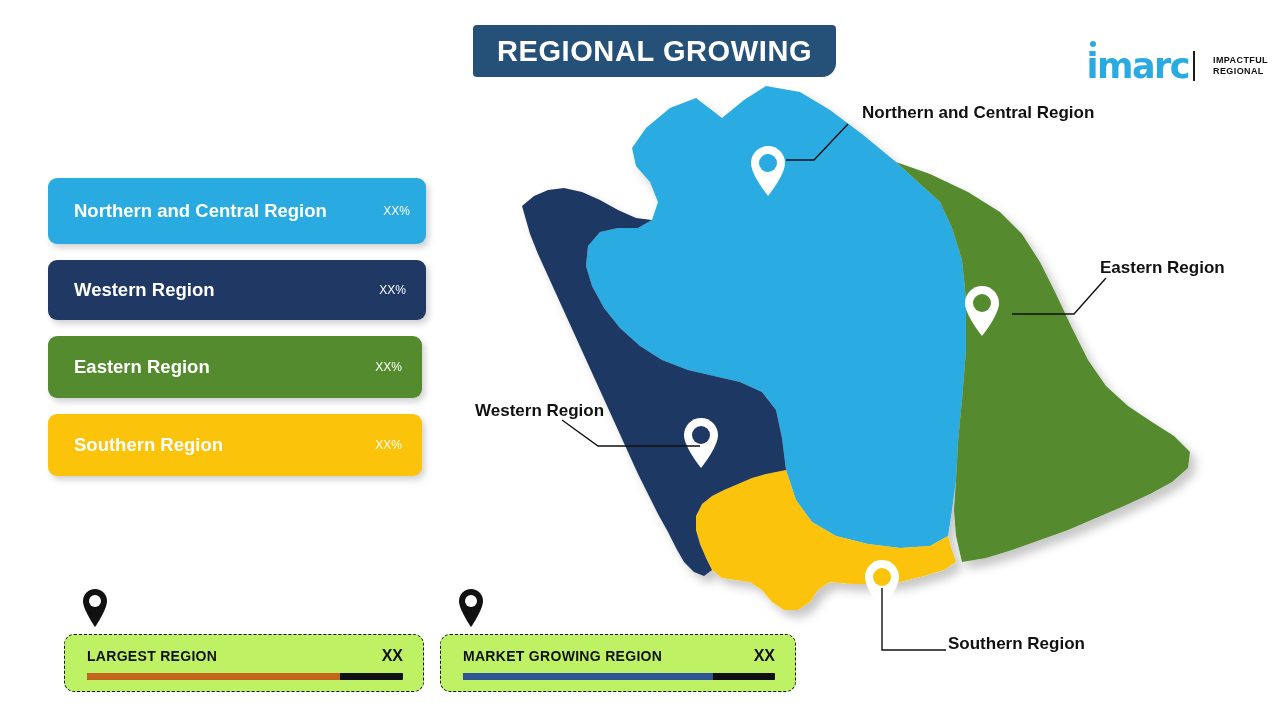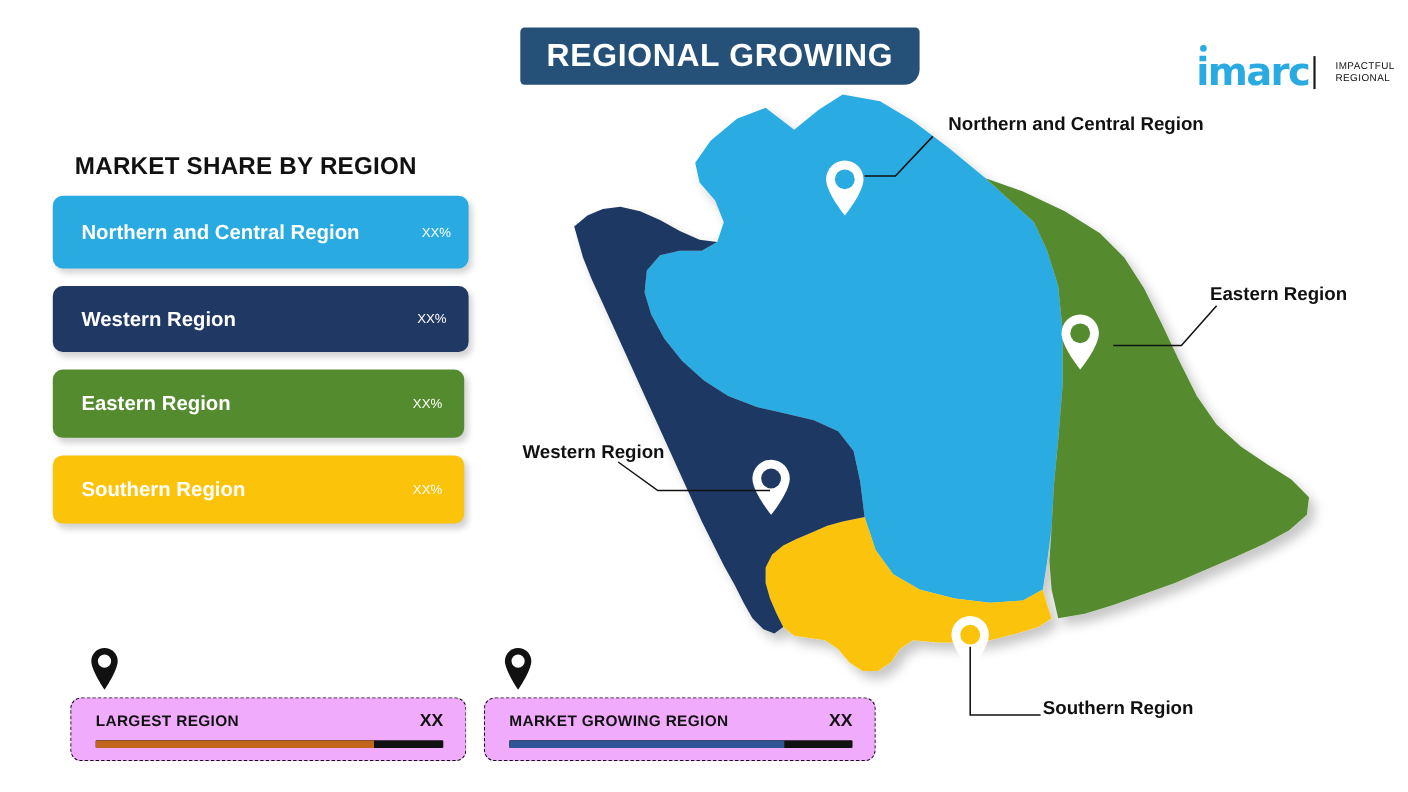--- a/index.html
+++ b/index.html
@@ -35,21 +35,21 @@
     color:#29ABE2;font-size:35px;font-weight:bold;
     letter-spacing:-1.5px;line-height:1;font-family:"DejaVu Sans", sans-serif;
   }
   .logo-dot{
     position:absolute;left:4px;top:-8px;width:6px;height:6px;border-radius:50%;
     background:#29ABE2;
   }
   .logo-divider{width:2px;height:30px;background:#1a1a1a;margin:0 6px 0 4px;}
   .logo-tag{display:flex;flex-direction:column;justify-content:center;}
   .logo-tag span{
-    color:#111;font-size:9px;font-weight:normal;letter-spacing:.4px;line-height:1.25;padding-left:12px;
+    color:#111;font-size:9px;font-weight:bold;letter-spacing:.4px;line-height:1.25;padding-left:12px;
   }
 
   
   .panel-title{
     position:absolute;left:68px;top:138px;
     font-size:22px;font-weight:bold;color:#111;letter-spacing:.2px;
   }
   .share-list{position:absolute;left:48px;top:178px;width:390px;}
   .share-row{
     position:relative;
@@ -71,21 +71,21 @@
   .row-3{height:62px;width:378px;background:#FCC30B;}
   .row-0 .rval{margin-right:-4px;}
   .row-2{width:374px;}
   .row-3{width:374px;}
 
   
   .stat-card{
     position:absolute;
     border:1.5px dashed #111;
     border-radius:10px;
-    background:#f0abfc;
+    background:#bef264;
     box-sizing:border-box;
   }
   .stat-card .srow{
     display:flex;align-items:baseline;justify-content:space-between;
     padding:12px 20px 0 22px;
   }
   .stat-card .slabel{font-size:14px;font-weight:bold;color:#111;letter-spacing:.3px;white-space:nowrap;}
   .stat-card .sval{font-size:16px;font-weight:bold;color:#111;}
   .stat-card .track{
     margin:8px 20px 0 22px;height:7px;background:#111;border-radius:1px;position:relative;overflow:hidden;
@@ -127,21 +127,20 @@
       <span class="logo-dot"></span>
       <span class="logo-word">imarc</span>
     </div>
     <div class="logo-divider"></div>
     <div class="logo-tag">
       <span>IMPACTFUL</span>
       <span>REGIONAL</span>
     </div>
   </div>
 
-  <div class="panel-title">MARKET SHARE BY REGION</div>
 
   <div class="share-list">
     <div class="share-row row-0" style="background: rgb(41, 171, 226);">
       <span class="rlabel">Northern and Central Region</span>
       <span class="rval">XX%</span>
     </div>
     <div class="share-row row-1" style="background: rgb(31, 56, 100);">
       <span class="rlabel">Western Region</span>
       <span class="rval">XX%</span>
     </div>

